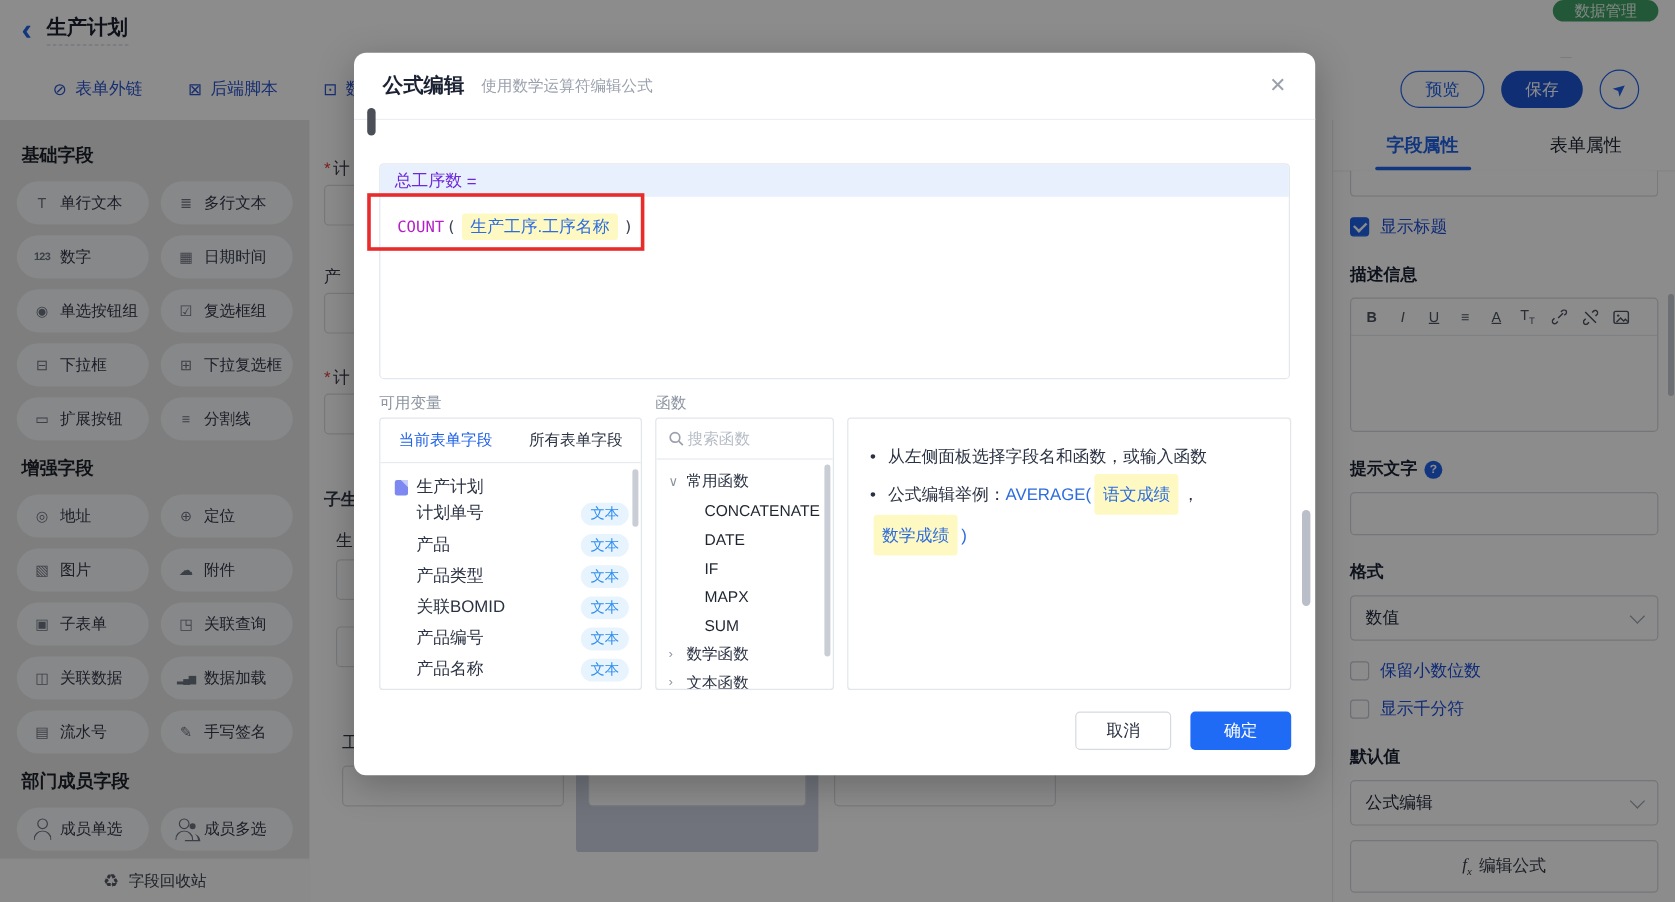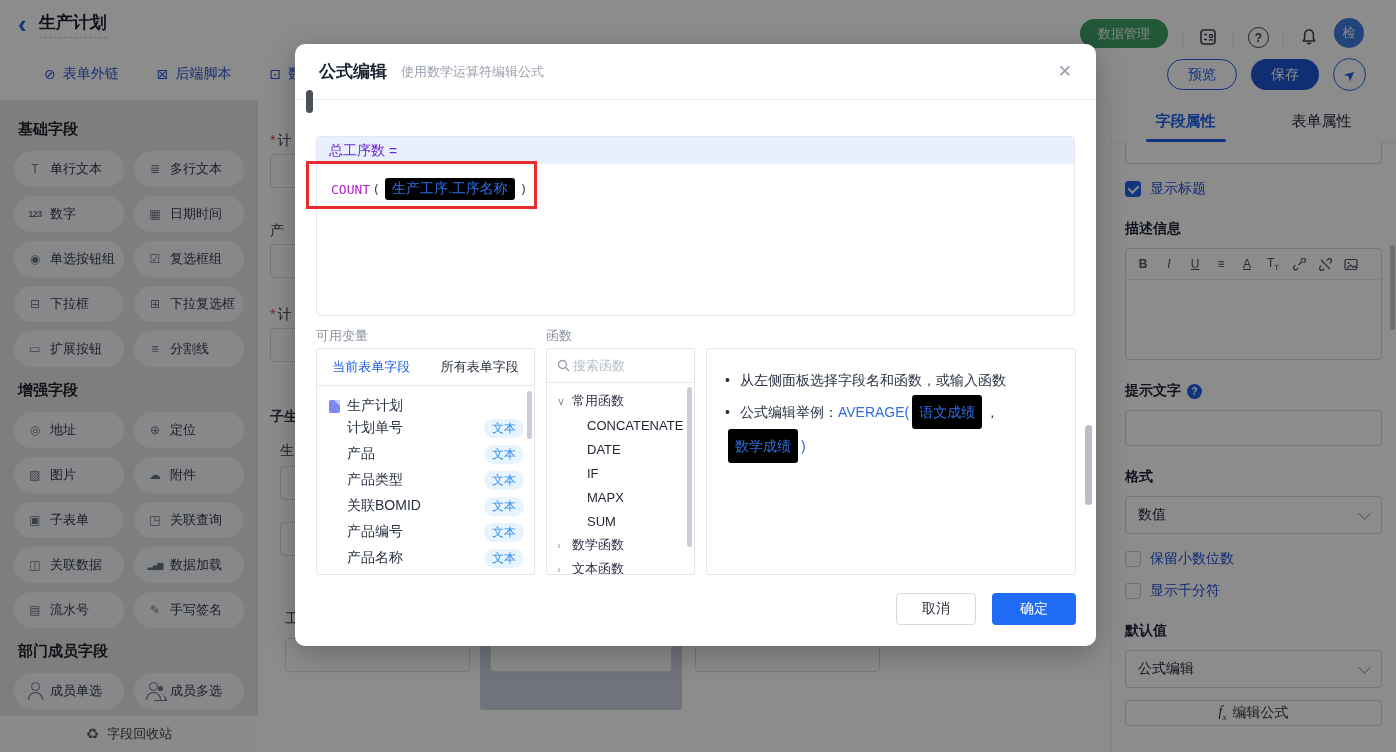--- a/index.html
+++ b/index.html
@@ -5,21 +5,21 @@
   html,body{margin:0;padding:0;width:1396px;height:752px;overflow:hidden;
     font-family:"Liberation Sans","DejaVu Sans",sans-serif;background:#fff;color:#1d2330;}
   .page{position:absolute;inset:0;}
   
   .topbar{position:absolute;left:0;top:0;width:1396px;height:48px;background:#fff;display:flex;align-items:center;}
   .back{font-size:26px;color:#2062e8;margin-left:18px;line-height:1;cursor:pointer;font-weight:bold;}
   .apptitle{font-size:17px;font-weight:bold;color:#1b2030;margin-left:12px;border-bottom:1px dashed #c2c9d6;padding-bottom:3px;}
   .toptabs{position:absolute;left:598px;top:0;height:48px;display:flex;gap:70px;align-items:center;margin-top:37px;}
   .toptab{font-size:16px;color:#1d2433;cursor:pointer;}
   .toptab.active{color:#2062e8;}
-  .topright{position:absolute;right:32px;top:0;height:48px;display:flex;align-items:flex-end;gap:14px;}
+  .topright{position:absolute;right:14px;top:0;height:48px;display:flex;align-items:flex-start;gap:14px;flex-direction:column;}
   .greenbtn{background:#3fa065;color:#eaf6ee;border:none;border-radius:15px;height:29px;padding:0 18px;font-size:13px;cursor:pointer;}
   .vdiv{width:1px;height:16px;background:#e3e6ea;}
   .tico{width:22px;height:22px;display:flex;align-items:center;justify-content:center;cursor:pointer;}
   .tico svg{display:block;}
   .helpc{width:19px;height:19px;border:1.6px solid #3a3f4a;border-radius:50%;color:#3a3f4a;font-size:12px;font-weight:bold;display:flex;align-items:center;justify-content:center;cursor:pointer;}
   .avatar{width:30px;height:30px;border-radius:50%;background:#3d7de0;color:#fff;font-size:13px;display:flex;align-items:center;justify-content:center;cursor:pointer;}
   
   .subbar{position:absolute;left:0;top:48px;width:1396px;height:52px;background:#fff;border-bottom:1px solid #eef0f3;}
   .sublinks{position:absolute;left:44px;top:0;height:52px;display:flex;gap:38px;align-items:center;}
   .sublink{display:flex;gap:7px;align-items:center;color:#2c55cc;font-size:14px;cursor:pointer;}
@@ -68,37 +68,37 @@
   .rp-label{font-size:14px;font-weight:bold;color:#1b2233;margin-top:22px;display:flex;align-items:center;gap:6px;}
   .qmark{width:15px;height:15px;border-radius:50%;background:#2062e8;color:#fff;font-size:10px;font-weight:bold;display:flex;align-items:center;justify-content:center;}
   .rt-box{margin-top:10px;border:1px solid #d3d7df;border-radius:4px;height:112px;box-sizing:border-box;}
   .rt-toolbar{height:30px;border-bottom:1px solid #e7eaef;display:flex;align-items:center;gap:0;padding:0 4px;}
   .rt-ic{width:26px;text-align:center;font-size:12px;color:#4b5260;cursor:pointer;}
   .rt-ic.b{font-weight:bold;} .rt-ic.i{font-style:italic;} .rt-ic.u{text-decoration:underline;}
   .rt-ic.a{text-decoration:underline;} .rt-ic sub{font-size:8px;}
   .rt-ic svg{vertical-align:middle;}
   .rp-select{margin-top:10px;height:36px;border:1px solid #d3d7df;border-radius:4px;display:flex;align-items:center;justify-content:space-between;padding:0 12px;font-size:14px;color:#22283a;cursor:pointer;}
   .chev{width:8px;height:8px;border-right:1.6px solid #9aa1ad;border-bottom:1.6px solid #9aa1ad;transform:rotate(45deg);margin-top:-4px;}
-  .fxbtn{margin-top:12px;height:26px;width:100%;border:1px solid #d3d7df;border-radius:4px;background:#fff;font-size:14px;color:#343a46;display:flex;align-items:center;justify-content:center;gap:6px;cursor:pointer;}
+  .fxbtn{margin-top:12px;height:44px;width:100%;border:1px solid #d3d7df;border-radius:4px;background:#fff;font-size:14px;color:#343a46;display:flex;align-items:center;justify-content:center;gap:6px;cursor:pointer;}
   .fx{font-style:italic;font-family:"Liberation Serif","DejaVu Serif",serif;}
   .fx sub{font-size:9px;}
   .rp-scroll{position:absolute;right:1px;top:145px;width:5px;height:85px;border-radius:3px;background:#c5cad2;}
   
   .overlay{position:absolute;inset:0;background:rgba(0,0,0,0.45);z-index:50;}
   .modal{position:absolute;left:295px;top:44px;width:801px;height:602px;background:#fff;border-radius:10px;z-index:60;box-shadow:0 8px 30px rgba(0,0,0,0.25);}
   .m-head{position:absolute;left:0;top:0;right:0;height:56px;border-bottom:1px solid #eceef2;display:flex;align-items:center;padding:0 24px;box-sizing:border-box;gap:14px;}
   .m-title{font-size:17px;font-weight:bold;color:#1b2233;}
   .m-sub{font-size:13px;color:#9aa1ad;}
   .m-close{margin-left:auto;font-size:17px;color:#9aa1ad;cursor:pointer;}
   .editor{position:absolute;left:21px;top:92px;width:759px;height:180px;border:1px solid #e3e7ee;border-radius:4px;box-sizing:border-box;overflow:visible;}
   .ed-strip{height:27px;background:#e7f0fc;display:flex;align-items:center;padding:0 12px;font-size:14px;color:#6d28d9;border-radius:3px 3px 0 0;}
   .ed-line{margin:14px 0 0 14px;font-size:13px;display:flex;align-items:center;gap:2px;}
   .fn-name{color:#b31fc9;font-family:"DejaVu Sans Mono","Liberation Mono",monospace;font-size:13px;}
   .paren{color:#3a4150;font-family:"DejaVu Sans Mono","Liberation Mono",monospace;}
-  .chip{background:#000000;color:#2d6cdf;border-radius:3px;padding:2px 7px;font-size:14px;margin:0 3px;white-space:nowrap;}
+  .chip{background:#fef9c3;color:#2d6cdf;border-radius:3px;padding:2px 7px;font-size:14px;margin:0 3px;white-space:nowrap;}
   .annotation{position:absolute;left:-11px;top:24px;width:225px;height:42px;border:3px solid #e82c2c;z-index:5;}
   .col-label{position:absolute;top:283px;font-size:13px;color:#8b93a0;}
   .m-panel{position:absolute;top:304px;height:227px;border:1px solid #e2e5ea;border-radius:3px;box-sizing:border-box;background:#fff;overflow:hidden;}
   .p-vars{left:21px;width:219px;}
   .p-funcs{left:251px;width:149px;}
   .p-help{left:411px;width:370px;}
   .v-tabs{height:36px;border-bottom:1px solid #e7eaef;display:flex;align-items:center;justify-content:space-around;font-size:13px;}
   .v-tab{cursor:pointer;color:#2a3142;}
   .v-tab.active{color:#2062e8;}
   .tree-root{display:flex;align-items:center;gap:7px;font-size:14px;color:#2a3142;margin:11px 0 0 12px;}

